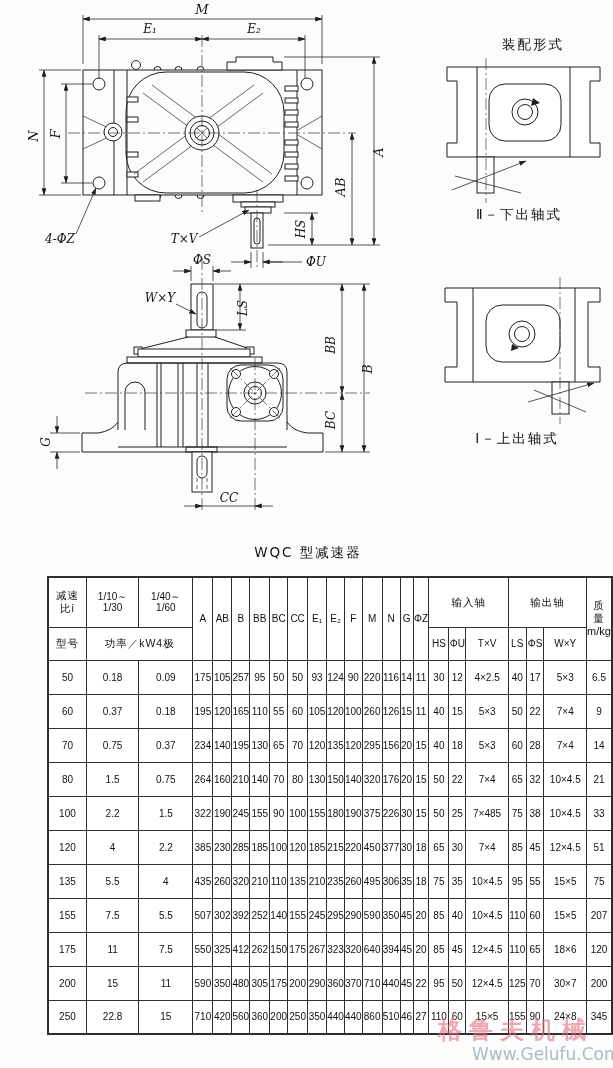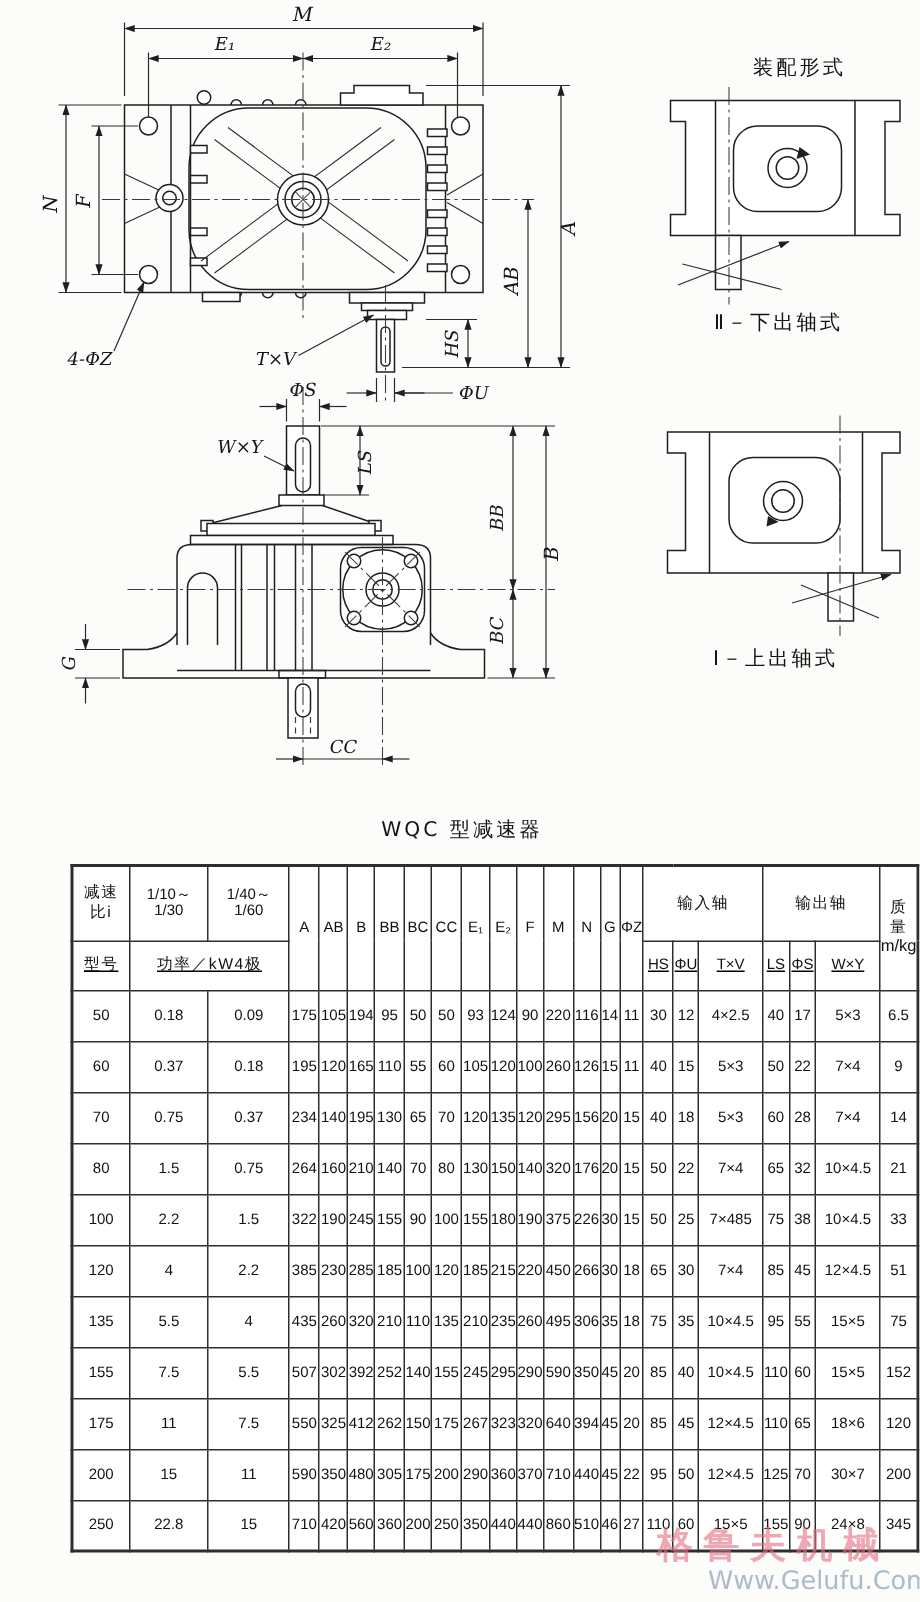--- a/index.html
+++ b/index.html
@@ -26,21 +26,21 @@
     border-collapse:collapse;table-layout:fixed;
     background:#fff;border:2px solid #2e2e2e;margin-left:44px;
   }
   #spec td,#spec th{
     border:1px solid #2e2e2e;text-align:center;vertical-align:middle;
     font:10px/11px "Liberation Sans","DejaVu Sans",sans-serif;
     font-weight:normal;padding:0;overflow:hidden;white-space:nowrap;
     color:#111;
   }
   #spec thead tr:first-child{height:50px;}
-  #spec thead tr:last-child{height:33px;text-decoration:underline;}
+  #spec thead tr:last-child{height:33px;}
   #spec tbody tr{height:34px;}
   #spec .cjkh{font-size:10.5px;line-height:13px;letter-spacing:1px;}
   #spec .unit{font-size:11px;letter-spacing:0;}
   
   #wm{position:absolute;left:438px;top:1014px;width:180px;pointer-events:none;}
   #wm .wm-cn{
     display:block;color:rgba(226,110,130,.6);
     font:bold 24px "DejaVu Sans",sans-serif;letter-spacing:7px;white-space:nowrap;
   }
   #wm .wm-url{
@@ -349,21 +349,21 @@
       <th>W×Y</th>
     </tr>
   </thead>
   <tbody>
       <tr>
         <td>50</td>
         <td>0.18</td>
         <td>0.09</td>
         <td>175</td>
         <td>105</td>
-        <td>194</td>
+        <td>257</td>
         <td>95</td>
         <td>50</td>
         <td>50</td>
         <td>93</td>
         <td>124</td>
         <td>90</td>
         <td>220</td>
         <td>116</td>
         <td>14</td>
         <td>11</td>
@@ -482,21 +482,21 @@
         <td>385</td>
         <td>230</td>
         <td>285</td>
         <td>185</td>
         <td>100</td>
         <td>120</td>
         <td>185</td>
         <td>215</td>
         <td>220</td>
         <td>450</td>
-        <td>266</td>
+        <td>377</td>
         <td>30</td>
         <td>18</td>
         <td>65</td>
         <td>30</td>
         <td>7×4</td>
         <td>85</td>
         <td>45</td>
         <td>12×4.5</td>
         <td>51</td>
       </tr>
@@ -541,21 +541,21 @@
         <td>590</td>
         <td>350</td>
         <td>45</td>
         <td>20</td>
         <td>85</td>
         <td>40</td>
         <td>10×4.5</td>
         <td>110</td>
         <td>60</td>
         <td>15×5</td>
-        <td>152</td>
+        <td>207</td>
       </tr>
       <tr>
         <td>175</td>
         <td>11</td>
         <td>7.5</td>
         <td>550</td>
         <td>325</td>
         <td>412</td>
         <td>262</td>
         <td>150</td>

